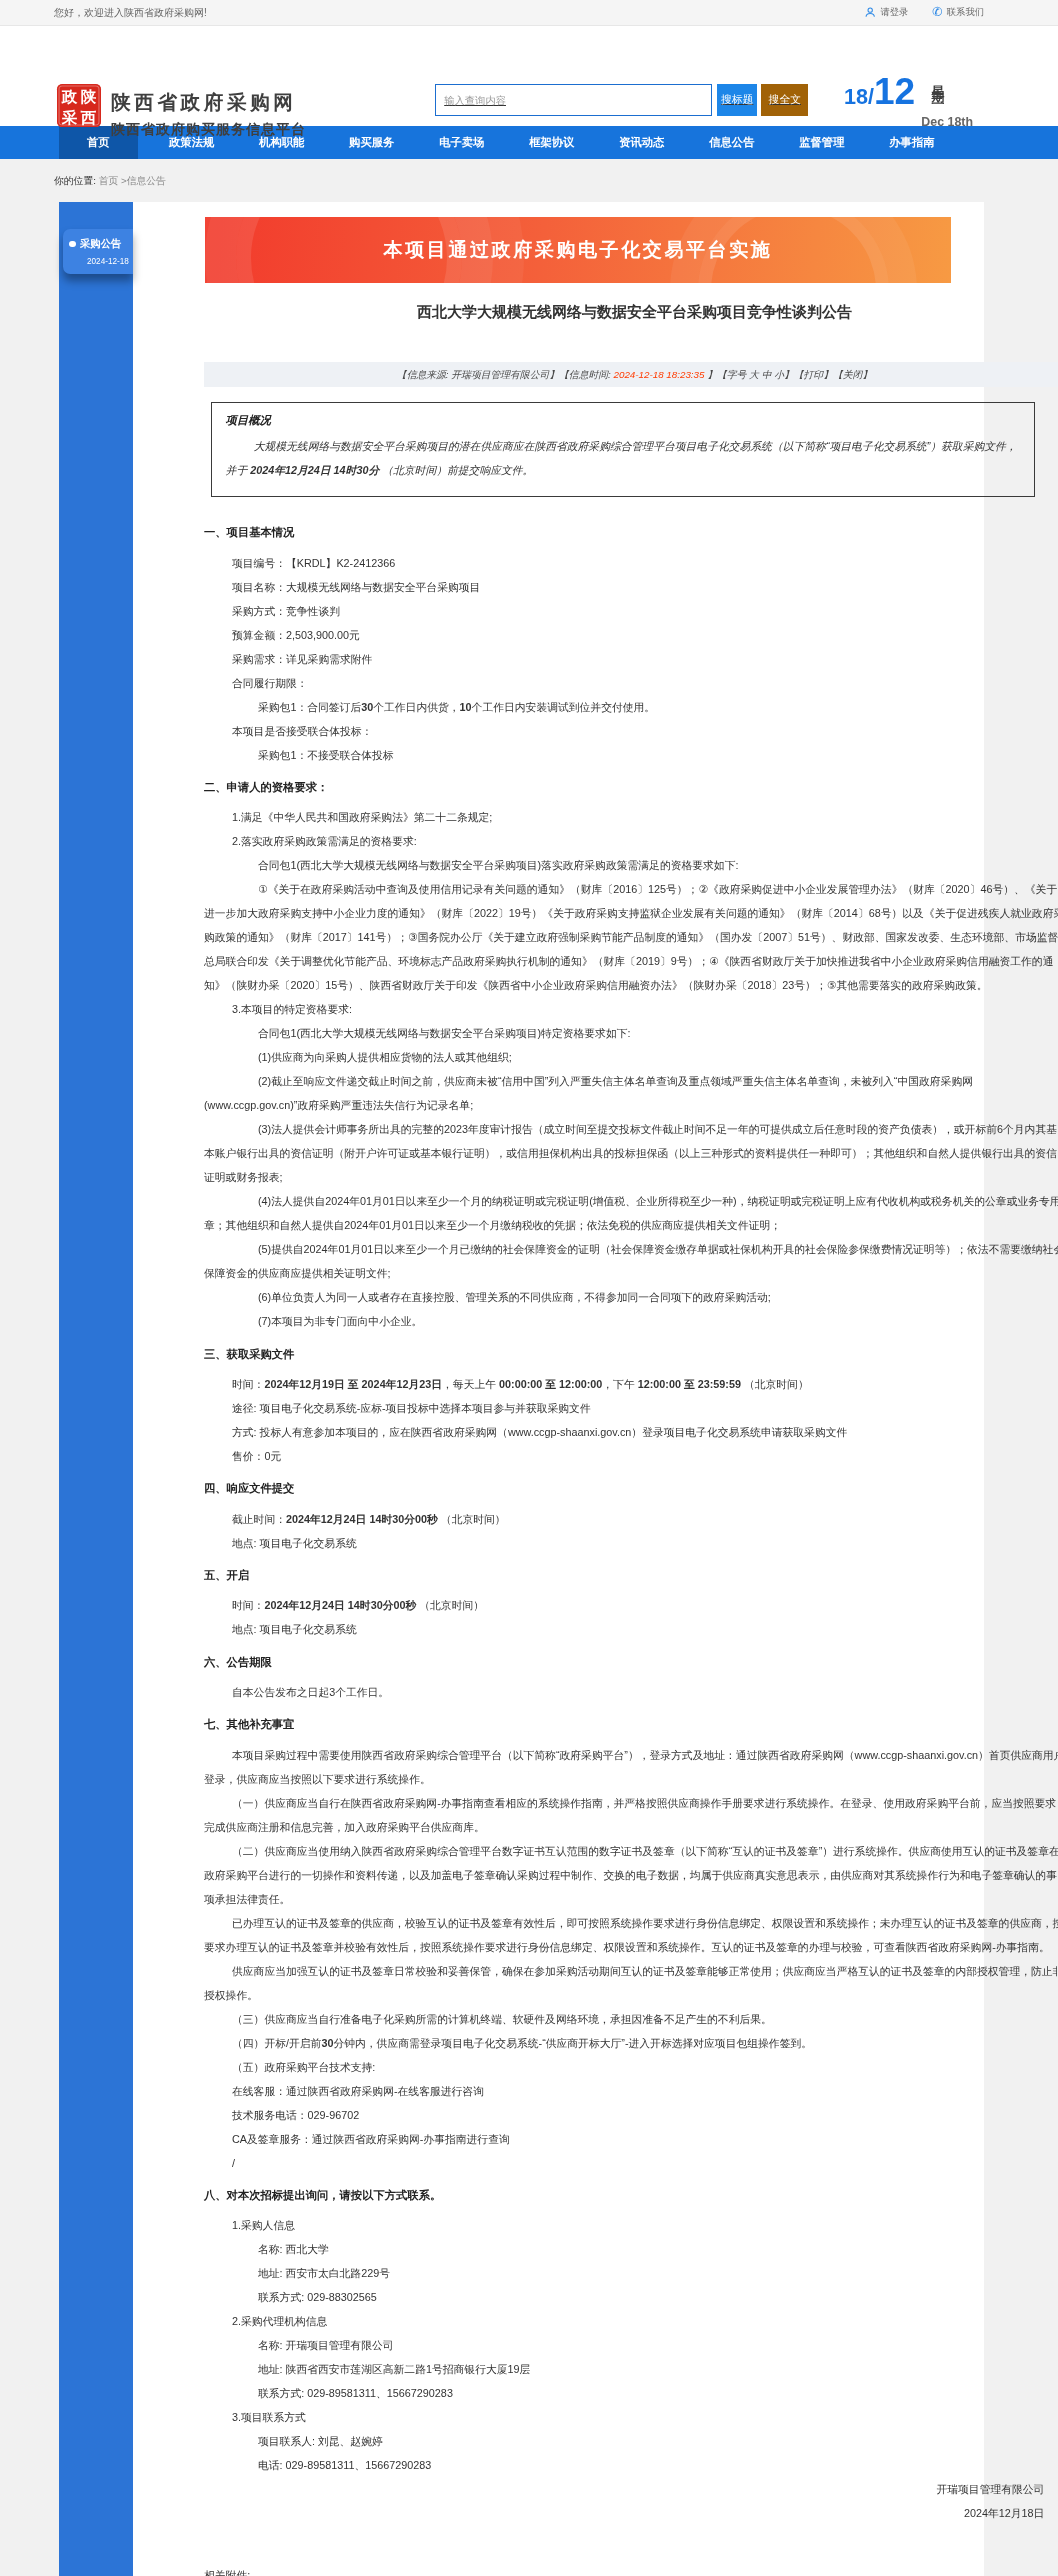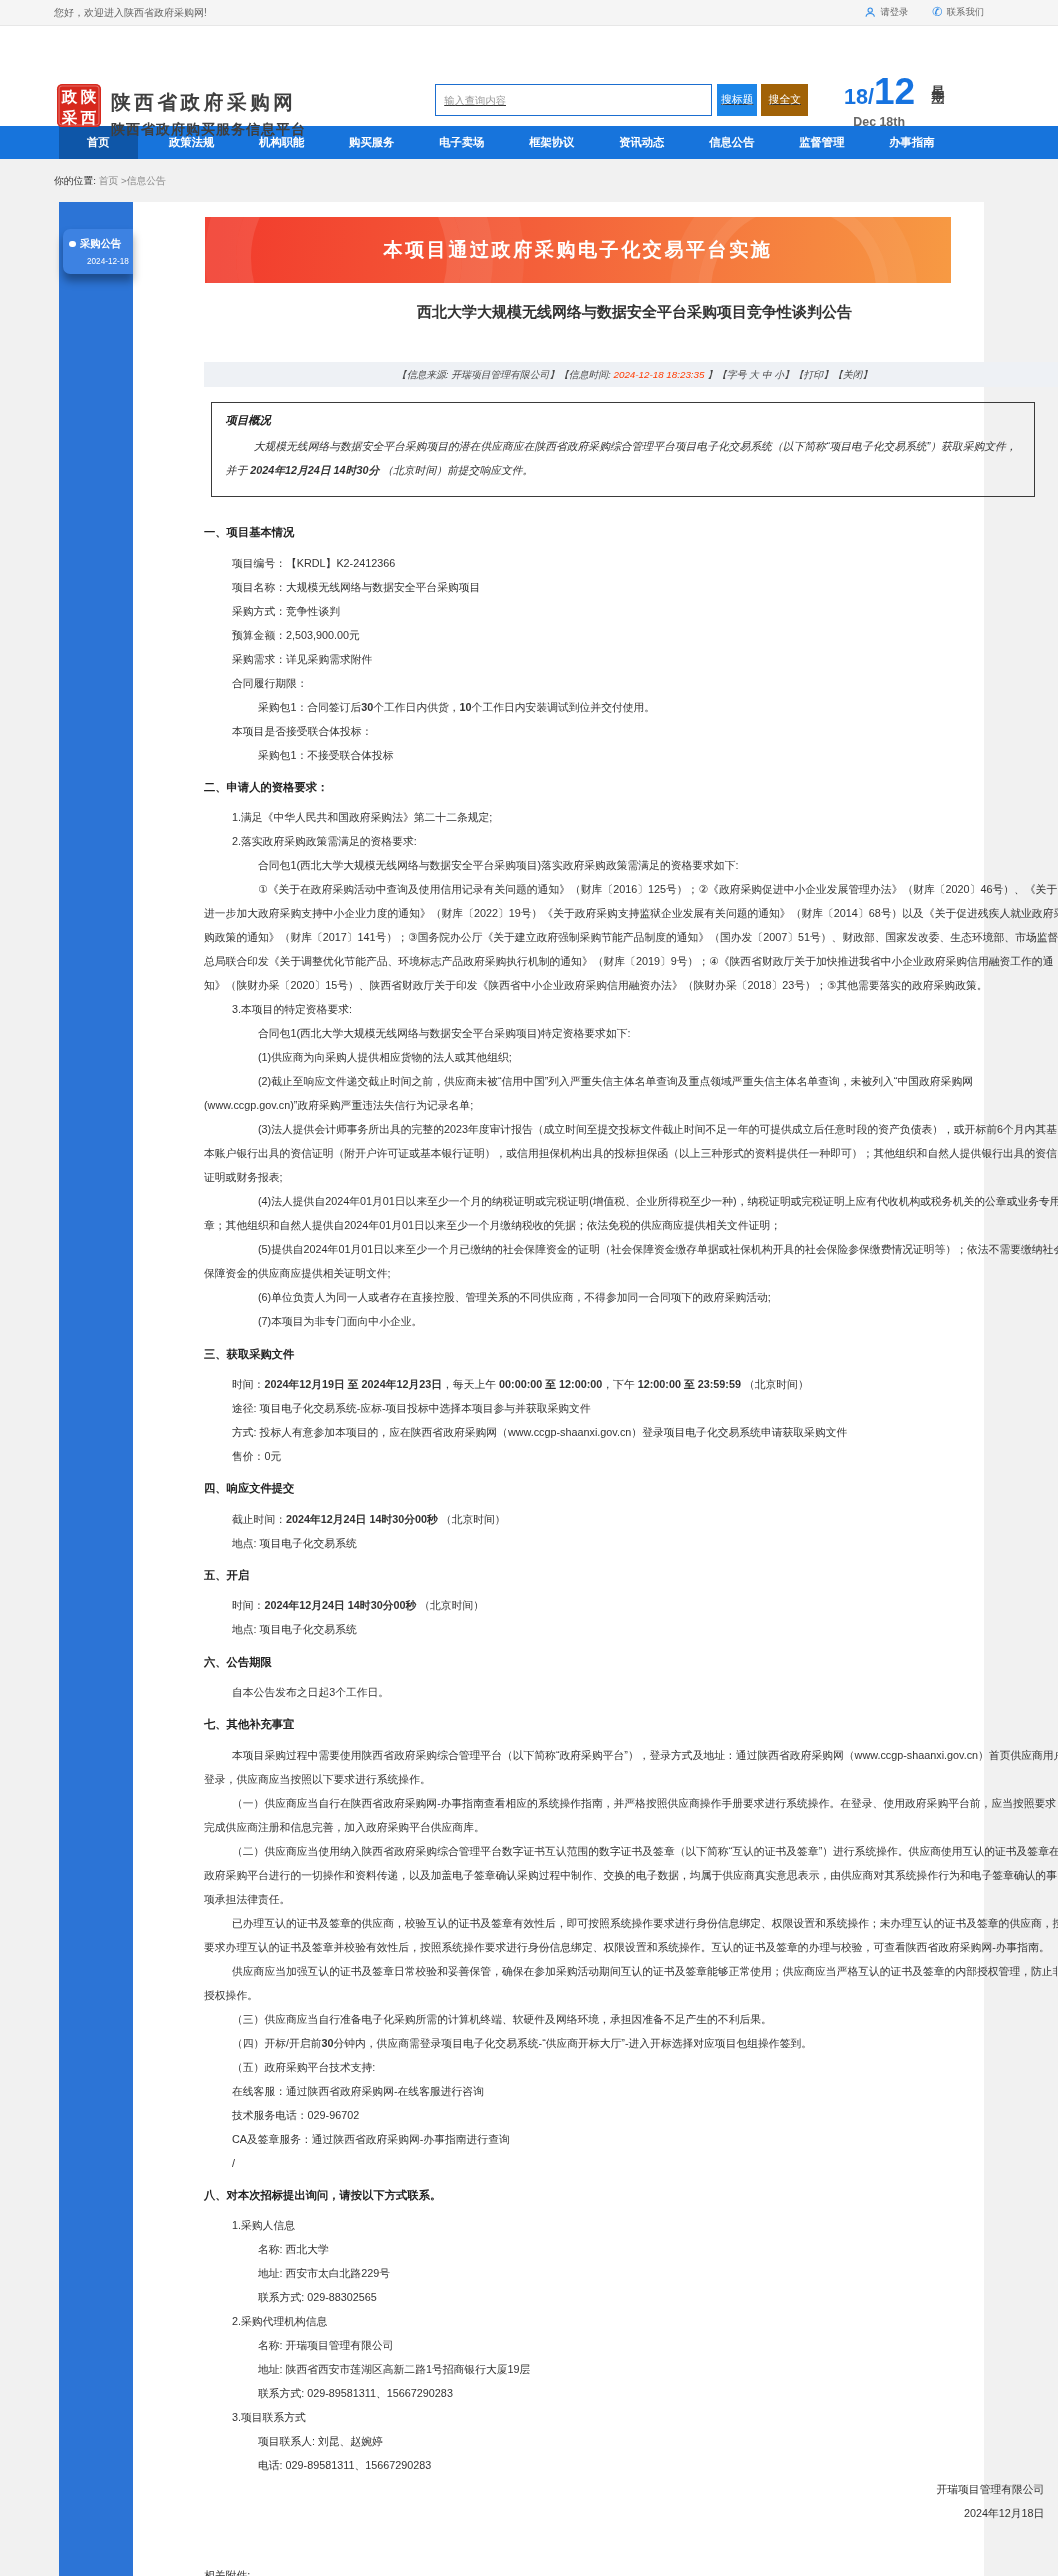--- a/index.html
+++ b/index.html
@@ -26,21 +26,21 @@
   .search input { width:277px; height:32px; border:1px solid #1b6ed0; font-size:10.3px; padding:0 8.2px; color:#444; outline:none; }
   .search input::placeholder { color:#9a9a9a; }
   .btn-search { height:32px; border:none; color:#fff; font-size:10.8px; cursor:pointer; font-family:inherit; }
   .btn-title { width:40px; background:#1d86e8; margin-left:5.2px; }
   .btn-full  { width:47px; background:#a16207; margin-left:4.1px; }
   .datebox { position:absolute; left:844px; top:47px; width:129px; }
   .date-nums { display:flex; align-items:flex-start; }
   .date-day { font-size:21.6px; font-weight:bold; color:#1673e0; margin-top:11.3px; }
   .date-month { font-size:37px; font-weight:bold; color:#1673e0; line-height:1; }
   .date-week { writing-mode:vertical-rl; font-size:13px; font-weight:bold; color:#3d3d3d; letter-spacing:4.1px; margin-left:13.4px; margin-top:2.1px; }
-  .date-en { font-size:12.4px; font-weight:bold; color:#666; margin:5.2px 0 0 9.3px; }
+  .date-en { font-size:12.4px; font-weight:bold; color:#666; margin:5.2px 0 0 9.3px;text-align:right; }
 
   
   .mainnav { height:33px; background:#1774dc; }
   .nav-inner { width:925px; margin-left:59px; height:100%; display:flex; justify-content:space-between; align-items:stretch; padding-right:36px; }
   .nav-item { color:#fff; font-size:11.3px; font-weight:bold; line-height:33px; padding:0 13.4px; cursor:pointer; white-space:nowrap; }
   .nav-item.active { background:#0e56a8; padding:0 28px; }
 
   
   .breadcrumb { margin:15.5px 0 0 54px; font-size:9.8px; color:#555; }
   .breadcrumb .bc-label { color:#333; }

